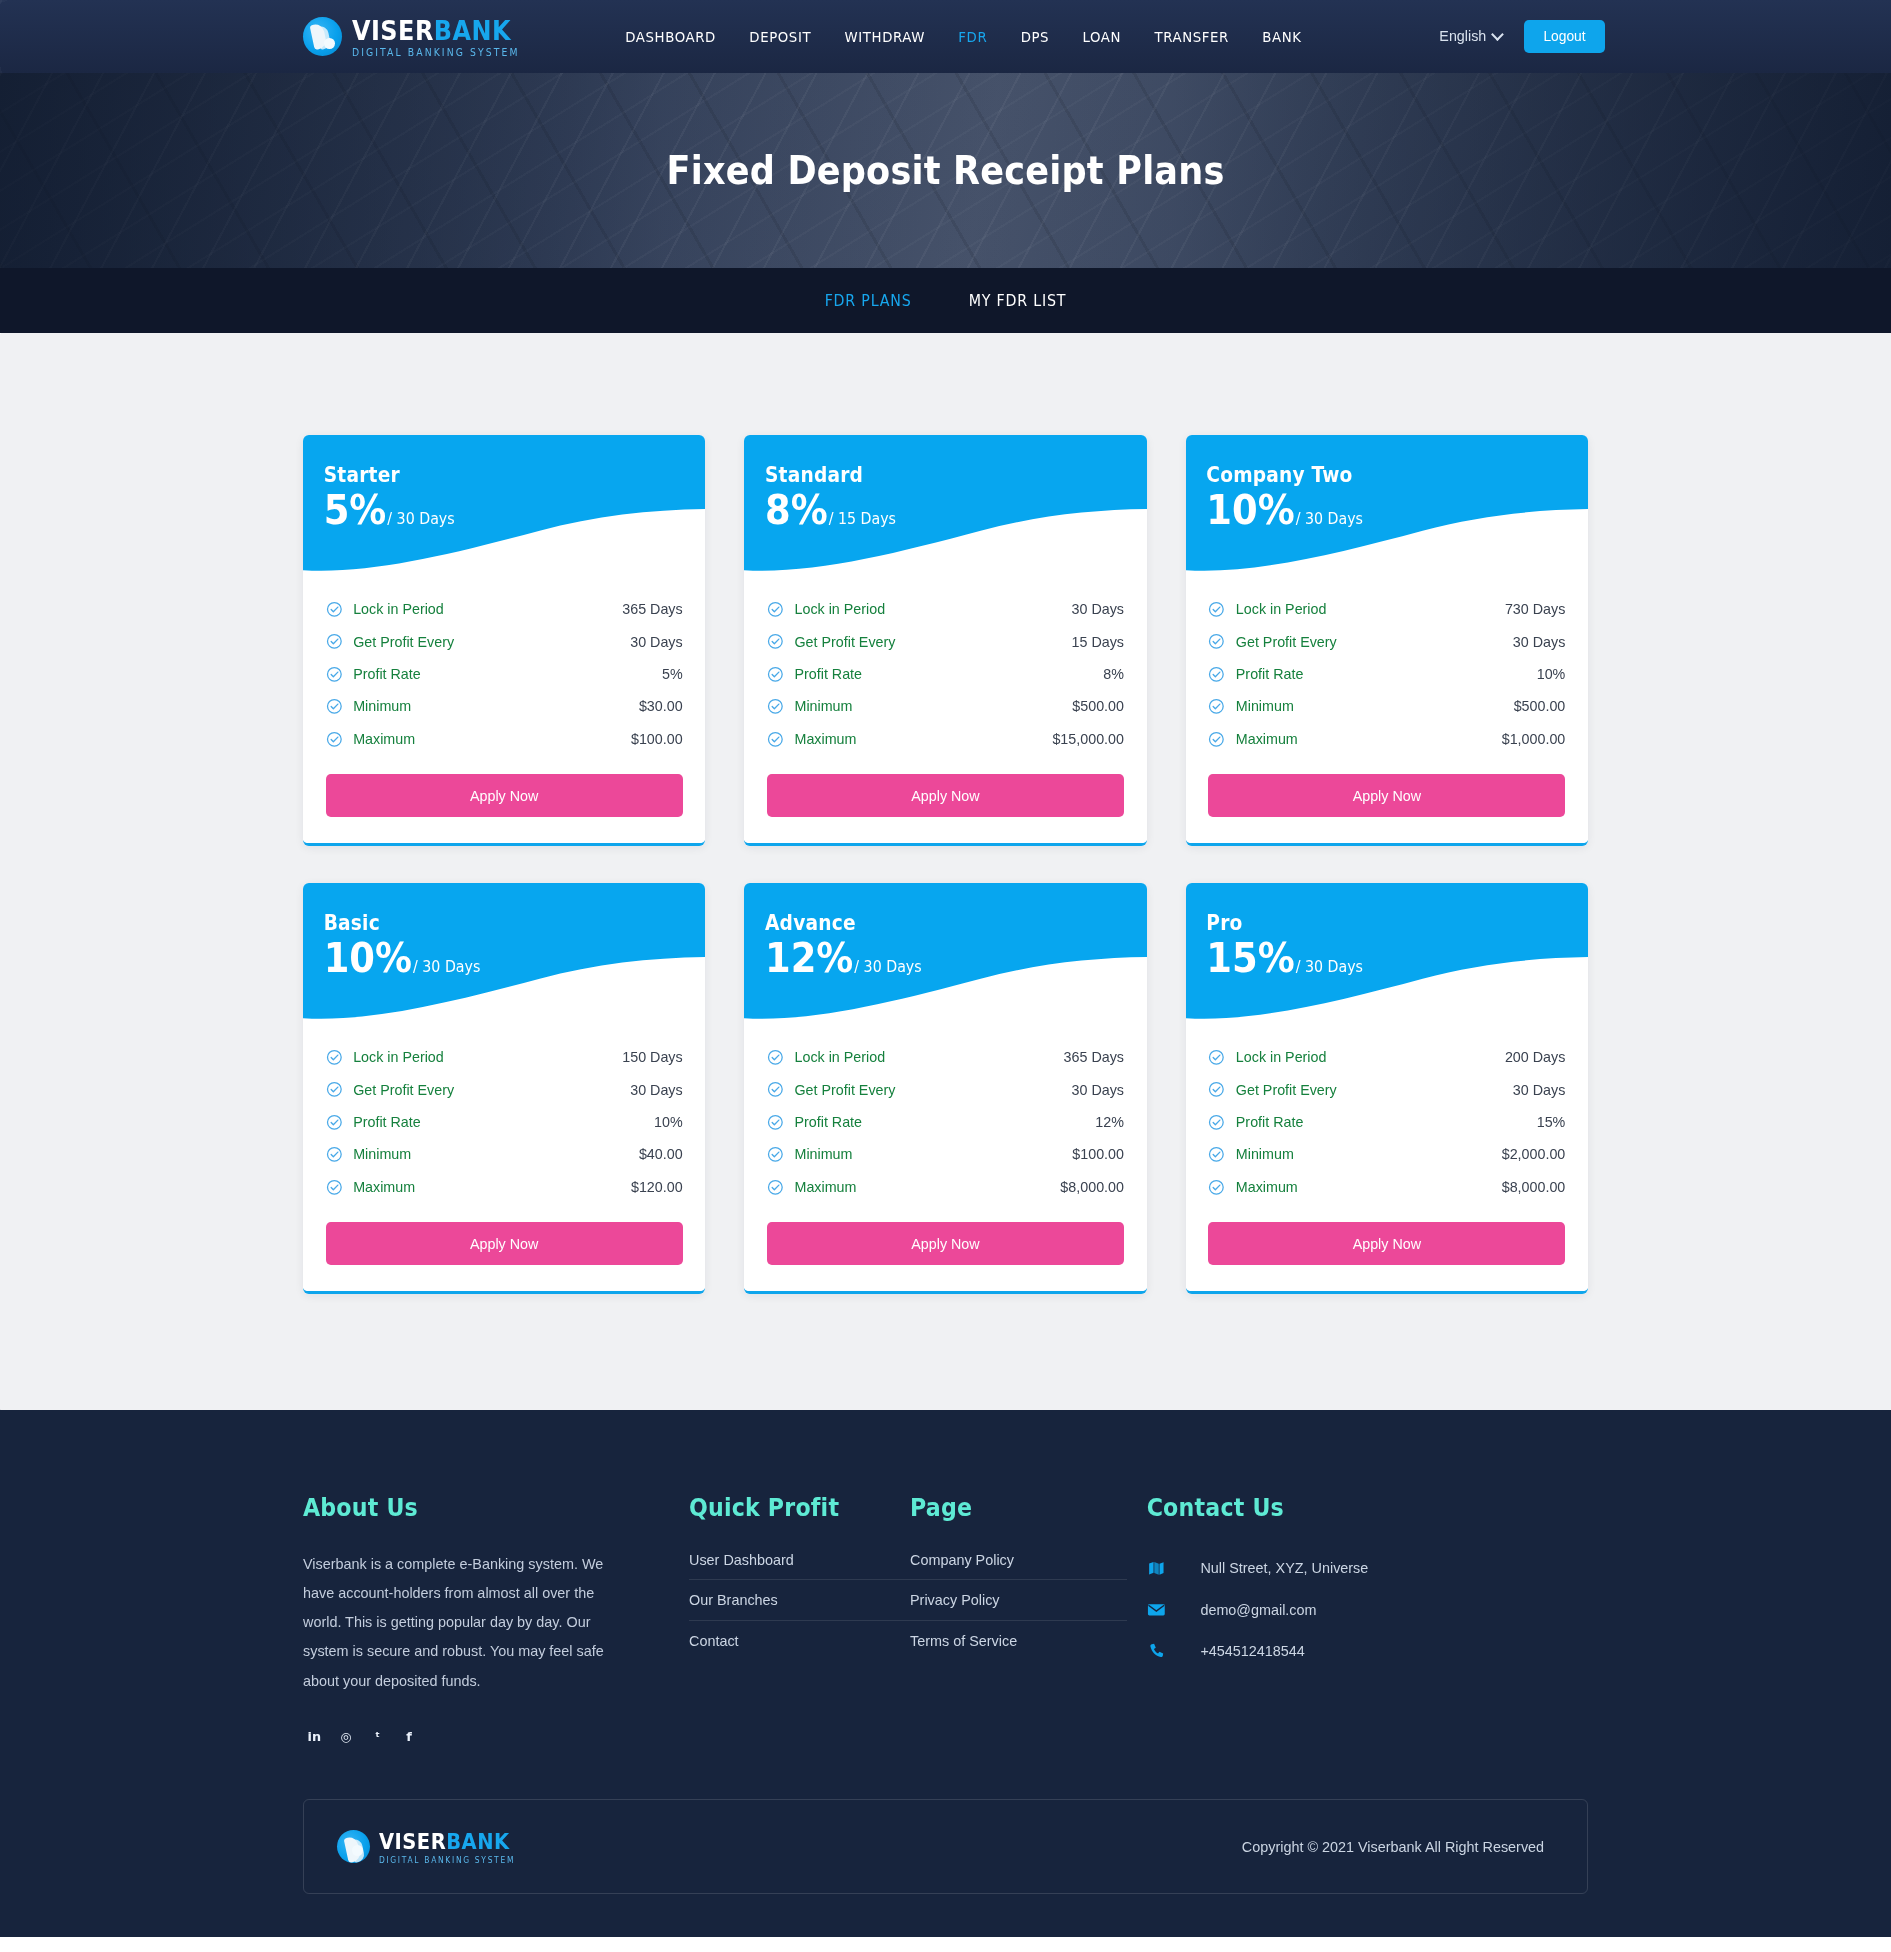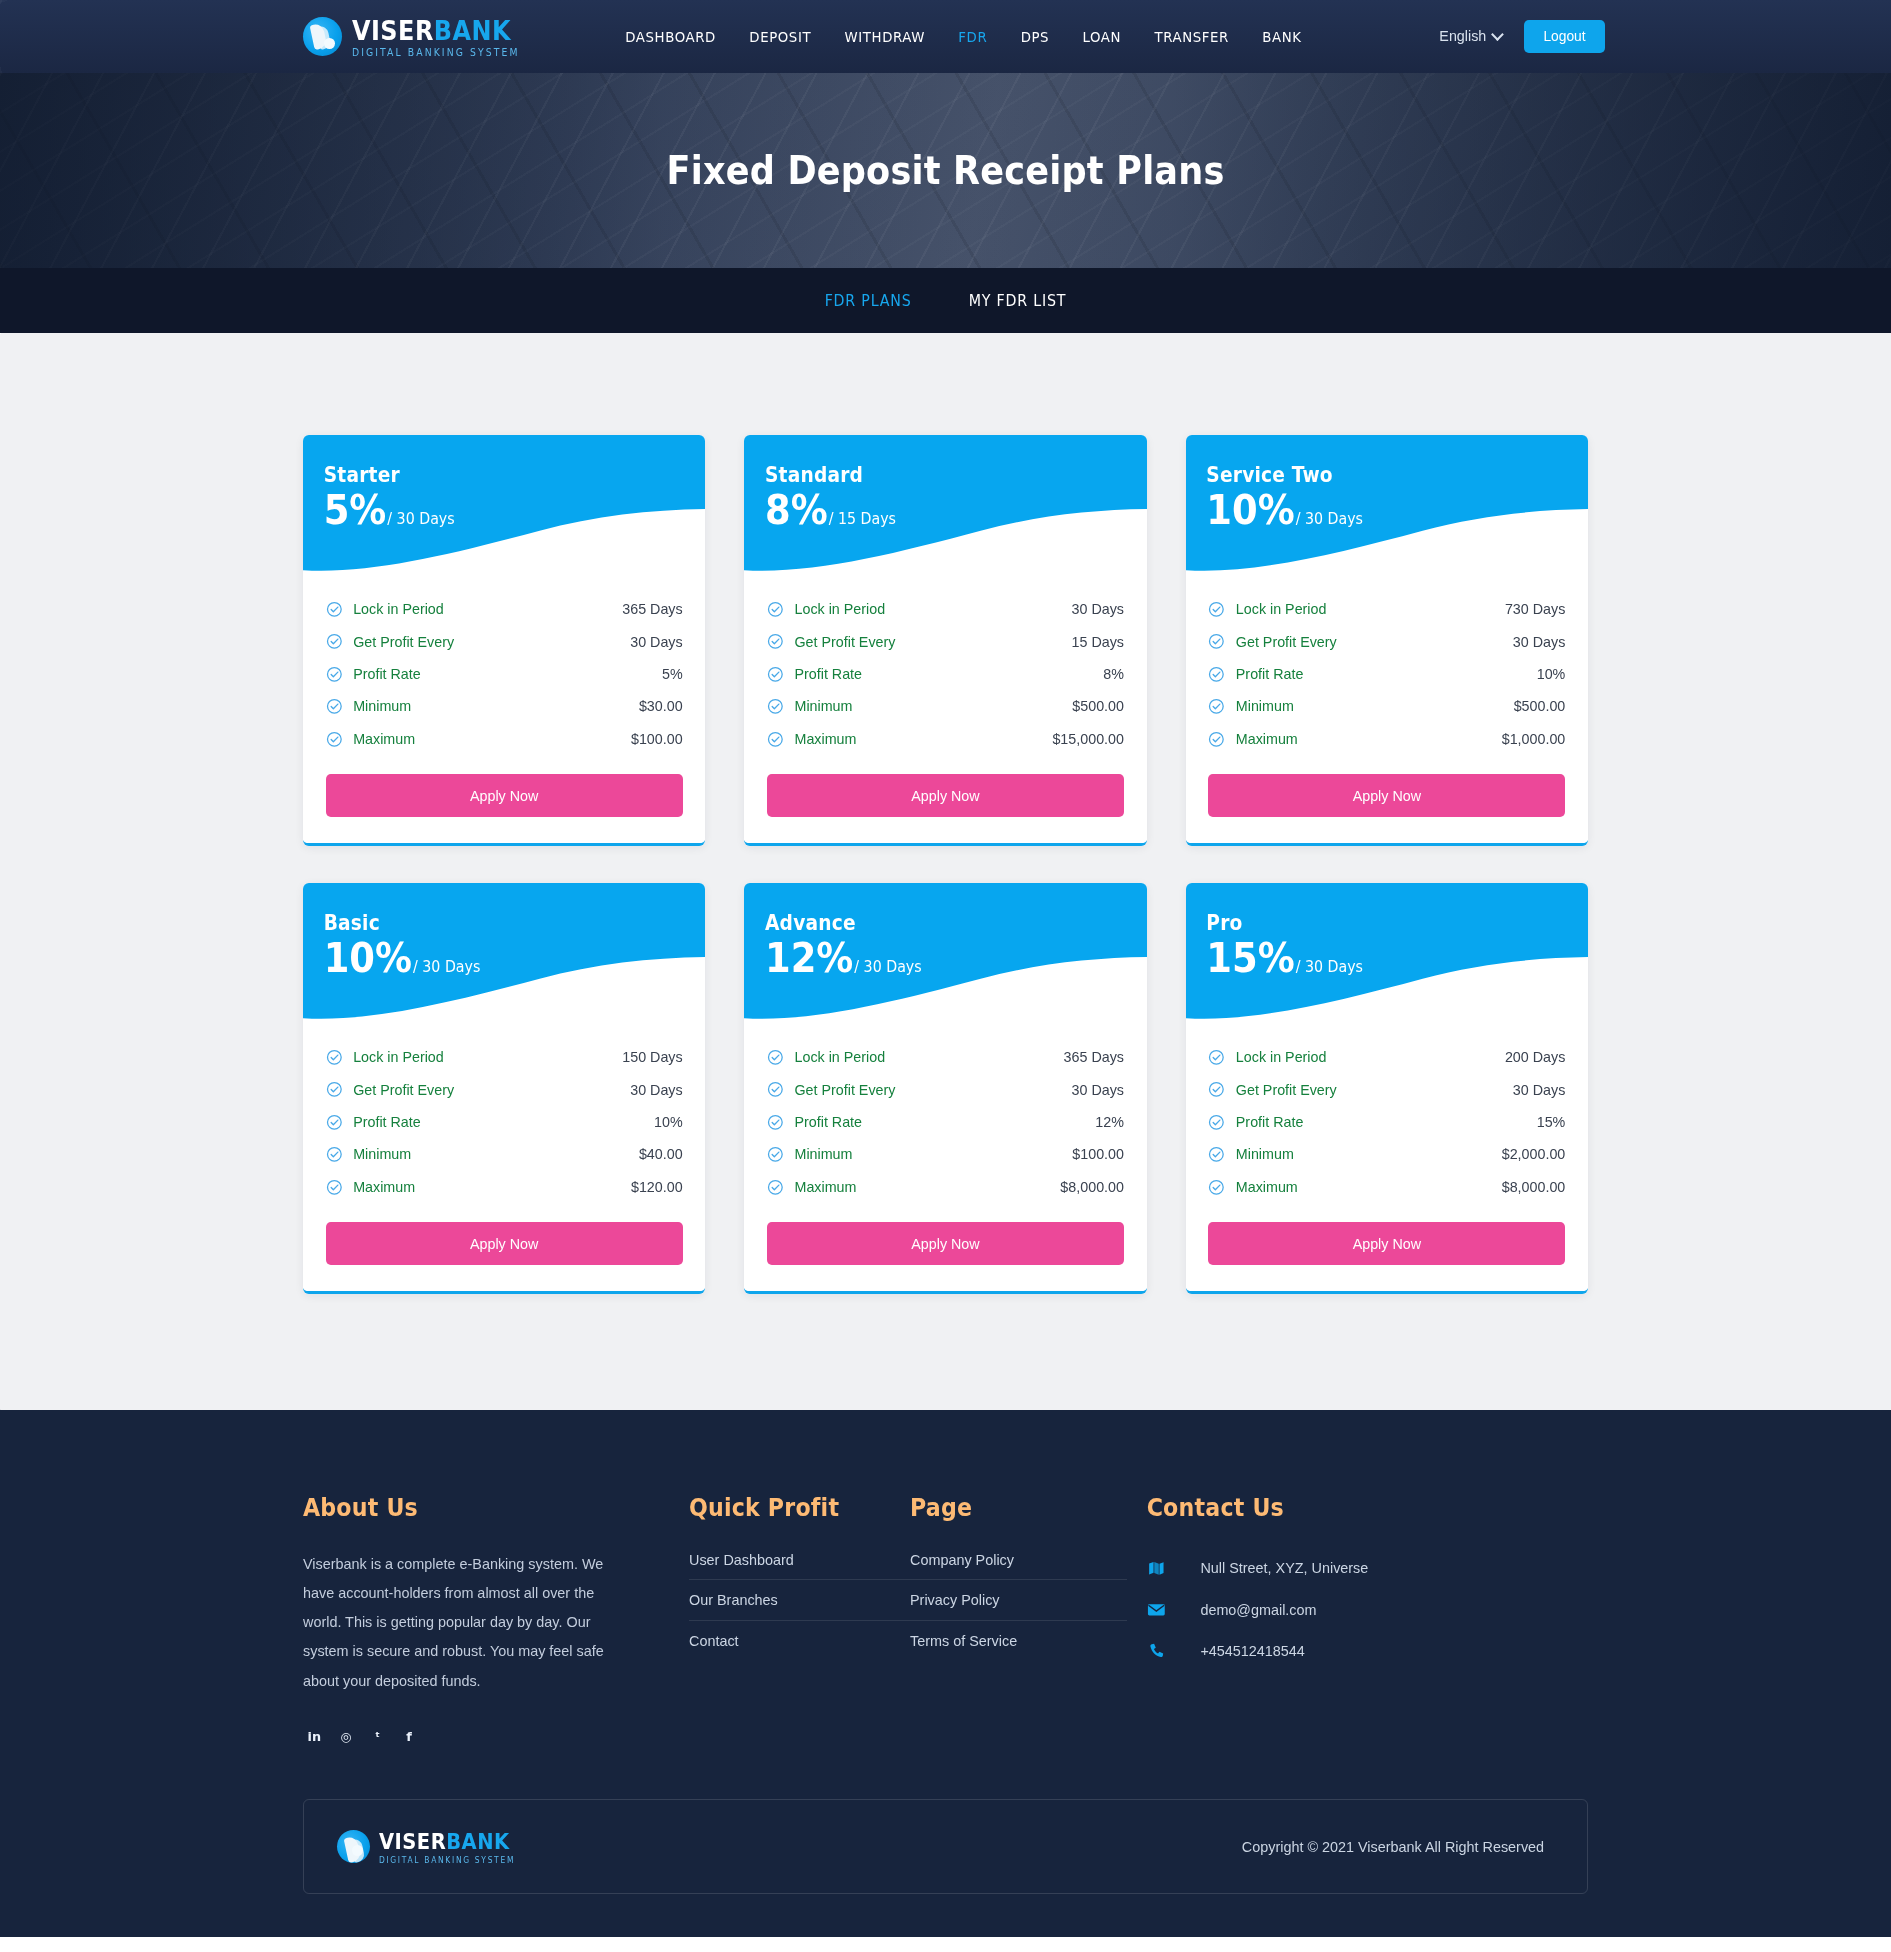--- a/index.html
+++ b/index.html
@@ -187,21 +187,21 @@
   .footer {
     background:#17243d; color:#cfd8e5; padding:83px 0 43px;
   }
   .footer-inner { width:1285px; margin:0 auto; display:flex; gap:0; }
   .fcol-about { width:386px; padding-right:59px; }
   .fcol-quick { width:221px; }
   .fcol-page  { width:217px; }
   .fcol-contact { flex:1; padding-left:19.7px;}
   .f-title {
     font-family:"DejaVu Sans Condensed","Liberation Sans Narrow","Liberation Sans",sans-serif;
-    color:#fdba74; font-size:24.6px; font-weight:700; margin-bottom:27.6px; letter-spacing:0.2px;
+    color:#5eead4; font-size:24.6px; font-weight:700; margin-bottom:27.6px; letter-spacing:0.2px;
   }
   .f-about { font-size:14.4px; line-height:2.03; color:#c3cddd; }
   .socials { display:flex; gap:8.9px; margin-top:29.6px; }
   .soc {
     width:22.7px;height:22.7px;border-radius:3px;
     display:flex;align-items:center;justify-content:center;
     color:#eaf1fb; font-size:12.8px; font-weight:700;
     font-family:"DejaVu Sans",sans-serif;
     cursor:pointer;
   }
@@ -378,21 +378,21 @@
               <span class="lbl">Maximum</span>
               <span class="val">$15,000.00</span>
             </div>
           </div>
           <div class="card-foot">
             <button class="apply">Apply Now</button>
           </div>
         </div>
         <div class="card">
           <div class="card-head">
-            <div class="plan-name">Service Two</div>
+            <div class="plan-name">Company Two</div>
             <div class="plan-rate">
               <span class="pct">10%</span>
               <span class="per">/ 30 Days</span>
             </div>
             <svg class="wave" viewBox="0 0 420 72" preserveAspectRatio="none">
               <path d="M0,72 L0,62 C70,66 150,46 240,22 C300,6 360,0 420,0 L420,72 Z" fill="#ffffff"></path>
             </svg>
           </div>
           <div class="card-body">
             <div class="feat">

